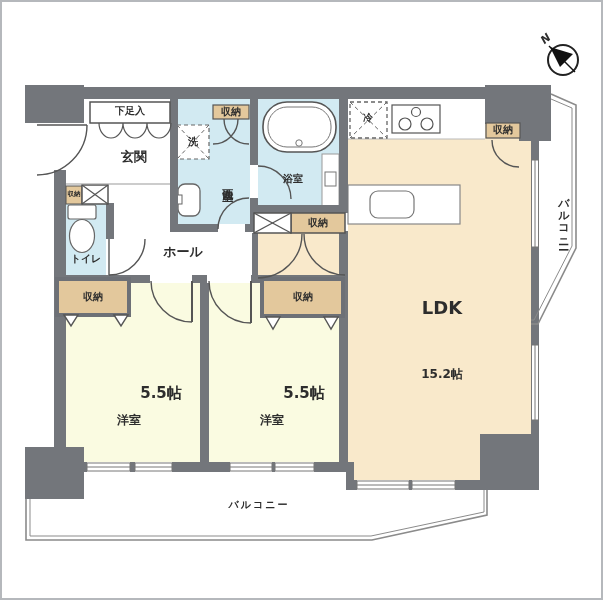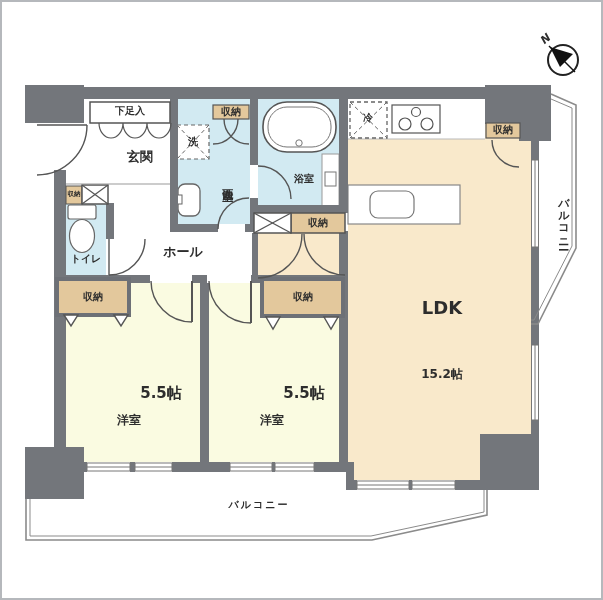--- a/index.html
+++ b/index.html
@@ -193,25 +193,25 @@
   </g>
 
   <g>
     <circle cx="561" cy="58" r="15" fill="none" stroke="#222" stroke-width="2"></circle>
     <line x1="547" y1="44" x2="573" y2="70" stroke="#111" stroke-width="1.5"></line>
     <path d="M548,45 L571,52 L558,65 Z" fill="#111"></path>
   </g>
 </svg>
 
 <div class="lbl f12" style="left:128px;top:110px;">下足入</div>
-<div class="lbl f13" style="left:138px;top:155px;">玄関</div>
+<div class="lbl f13" style="left:132px;top:155px;">玄関</div>
 <div class="lbl f12" style="left:191px;top:141px;">洗</div>
 <div class="lbl f10" style="left:229px;top:110px;">収納</div>
 <div class="lbl f11 vtext" style="left:225px;top:179px;">洗面室</div>
-<div class="lbl f12" style="left:302px;top:178px;">浴室</div>
+<div class="lbl f12" style="left:291px;top:178px;">浴室</div>
 <div class="lbl f12" style="left:366px;top:117px;">冷</div>
 <div class="lbl f10" style="left:501px;top:128px;">収納</div>
 <div class="lbl f13" style="left:181px;top:250px;">ホール</div>
 <div class="lbl f7" style="left:72px;top:192px;">収納</div>
 <div class="lbl f12" style="left:84px;top:258px;text-align:right;">トイレ</div>
 <div class="lbl f10" style="left:316px;top:221px;">収納</div>
 <div class="lbl f12" style="left:91px;top:296px;">収納</div>
 <div class="lbl f12" style="left:301px;top:296px;">収納</div>
 <div class="lbl f17" style="left:440px;top:306px;">LDK</div>
 <div class="lbl f16" style="left:440px;top:326px;">15.2帖</div>

